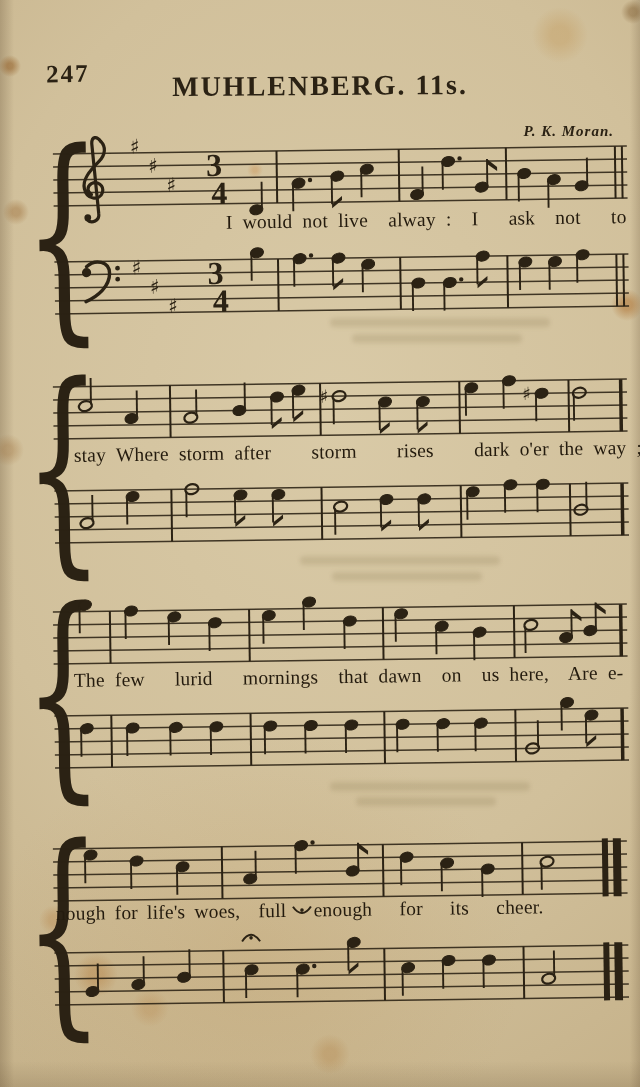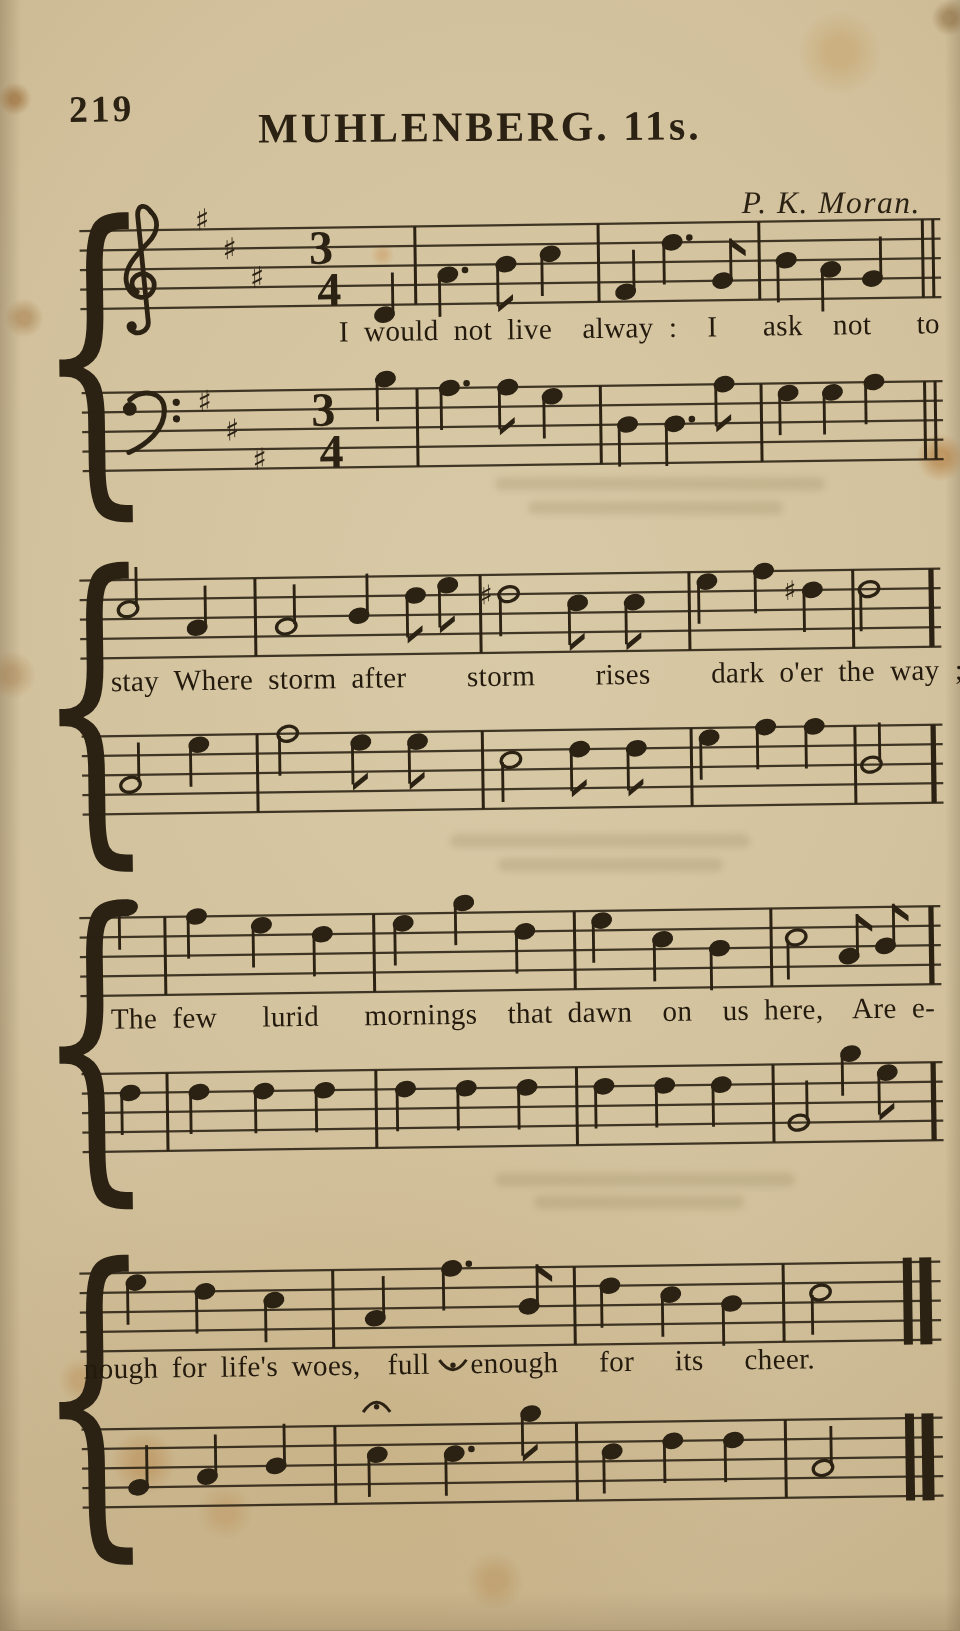--- a/index.html
+++ b/index.html
@@ -25,21 +25,21 @@
       radial-gradient(circle at 96px 975px, rgba(178,118,52,.34) 0 7px, rgba(178,118,52,0) 22px),
       radial-gradient(circle at 54px 920px, rgba(178,118,52,.28) 0 5px, rgba(178,118,52,0) 15px),
       radial-gradient(circle at 150px 1008px, rgba(178,118,52,.22) 0 6px, rgba(178,118,52,0) 19px),
       radial-gradient(circle at 330px 1054px, rgba(170,115,50,.26) 0 6px, rgba(170,115,50,0) 20px),
       radial-gradient(circle at 255px 170px, rgba(200,130,60,.30) 0 2px, rgba(200,130,60,0) 8px),
       radial-gradient(circle at 8px 450px, rgba(150,100,45,.30) 0 5px, rgba(150,100,45,0) 16px),
       radial-gradient(ellipse 60% 30% at 40% 88%, rgba(186,150,94,.25), rgba(186,150,94,0) 70%);
   }
   .pagenum{position:absolute;left:46px;top:60px;font-size:25px;font-weight:bold;letter-spacing:2px;transform:rotate(-1deg);}
   .title{position:absolute;left:0;right:0;top:70px;text-align:center;font-size:28px;font-weight:bold;letter-spacing:2px;transform:rotate(-.4deg);}
-  .composer{position:absolute;right:26px;top:123px;font-size:21px;font-style:italic;font-weight:normal;letter-spacing:1px;}
+  .composer{position:absolute;right:26px;top:123px;font-size:15px;font-style:italic;font-weight:bold;letter-spacing:1px;}
   .system{position:absolute;left:42px;width:582px;height:212px;transform:rotate(-.8deg);transform-origin:40% 50%;}
   #sys0{top:125px;} #sys1{top:358px;} #sys2{top:583px;} #sys3{top:820px;}
   .brace{
     position:absolute;left:-18px;top:12px;height:190px;font-size:224px;line-height:190px;
     font-family:"DejaVu Serif",serif;transform:scaleX(.55);transform-origin:left center;
     color:#2b2214;font-weight:normal;
   }
   svg.staff{position:absolute;left:8px;width:580px;height:104px;overflow:visible;}
   svg.treble{top:0;} svg.bass{top:104px;} #sys0 svg.bass{top:108px;}
   .lyric{position:absolute;top:84px;font-size:19.5px;white-space:pre;word-spacing:5px;letter-spacing:.2px;color:#241b0e;z-index:3;}
@@ -48,21 +48,21 @@
   #sys2 .lyric{left:32px;}
   #sys3 .lyric{left:14px;top:80px;word-spacing:4px;}
   .smudge{position:absolute;height:9px;border-radius:5px;background:rgba(118,98,58,.17);filter:blur(2px);pointer-events:none;}
 </style>
 </head>
 <body>
 
 <div class="page">
   <div class="texture"></div>
 
-  <div class="pagenum">219</div>
+  <div class="pagenum">247</div>
   <div class="title">MUHLENBERG. 11s.</div>
   <div class="composer">P. K. Moran.</div>
 
   <div class="system" id="sys0">
     <div class="brace">{</div>
     <svg class="staff treble" viewBox="0 0 580 104">
         <g stroke="#2b2214" stroke-width="1.5" opacity=".88">
           <line x1="4" y1="26" x2="578" y2="26"></line>
           <line x1="4" y1="39" x2="578" y2="39"></line>
           <line x1="4" y1="52" x2="578" y2="52"></line>

